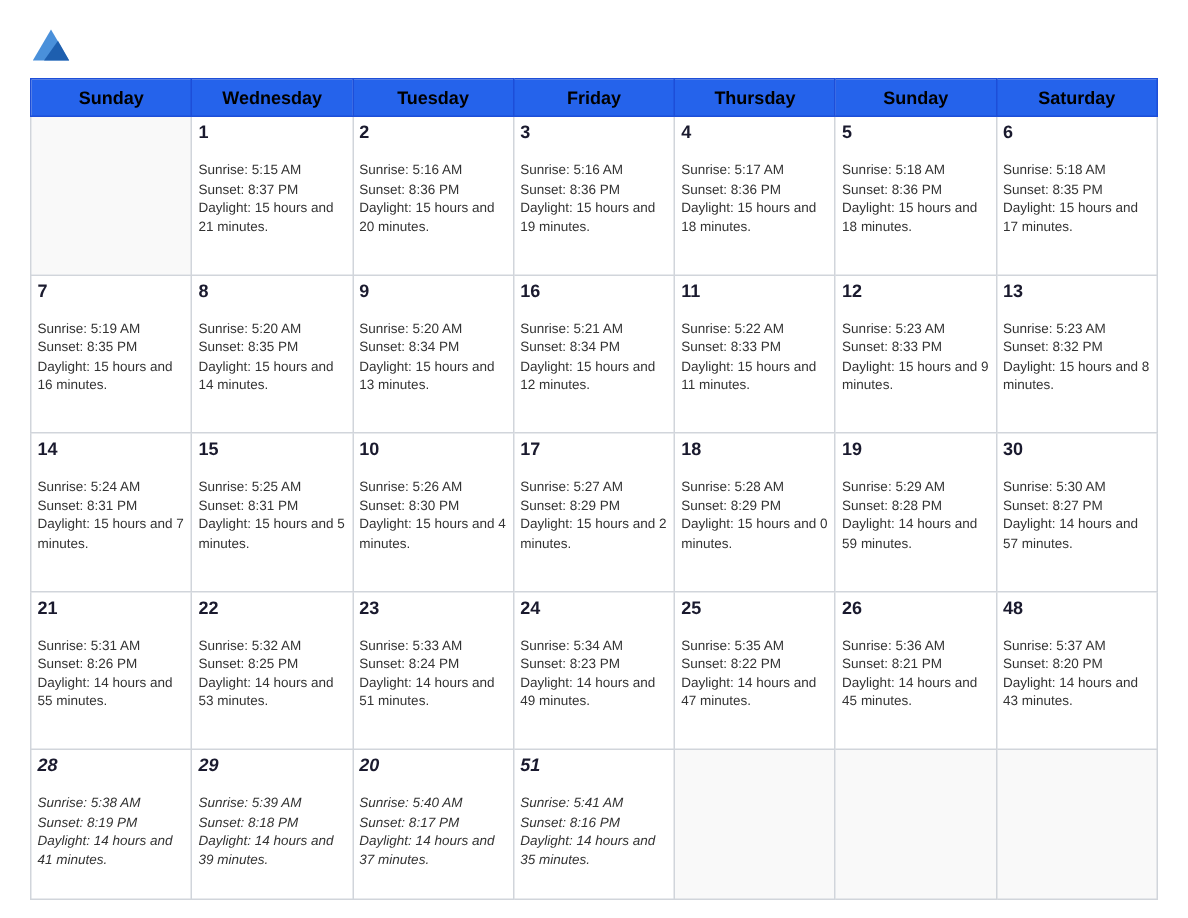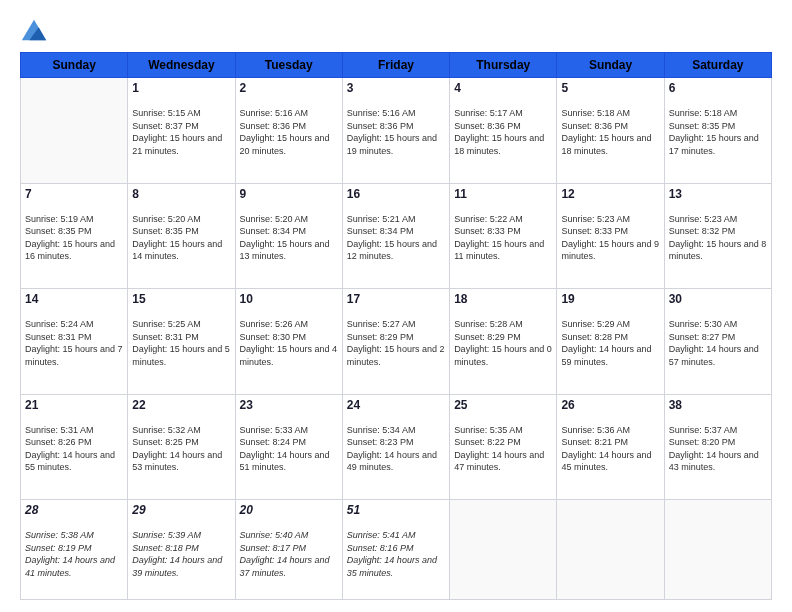--- a/index.html
+++ b/index.html
@@ -247,21 +247,21 @@
           </td>
           <td>
             <span class="day-number">25</span>
             <div class="day-info">Sunrise: 5:35 AM<br>Sunset: 8:22 PM<br>Daylight: 14 hours and 47 minutes.</div>
           </td>
           <td>
             <span class="day-number">26</span>
             <div class="day-info">Sunrise: 5:36 AM<br>Sunset: 8:21 PM<br>Daylight: 14 hours and 45 minutes.</div>
           </td>
           <td>
-            <span class="day-number">38</span>
+            <span class="day-number">48</span>
             <div class="day-info">Sunrise: 5:37 AM<br>Sunset: 8:20 PM<br>Daylight: 14 hours and 43 minutes.</div>
           </td>
         </tr>
         <tr class="last-row">
           <td>
             <span class="day-number">28</span>
             <div class="day-info">Sunrise: 5:38 AM<br>Sunset: 8:19 PM<br>Daylight: 14 hours and 41 minutes.</div>
           </td>
           <td>
             <span class="day-number">29</span>

